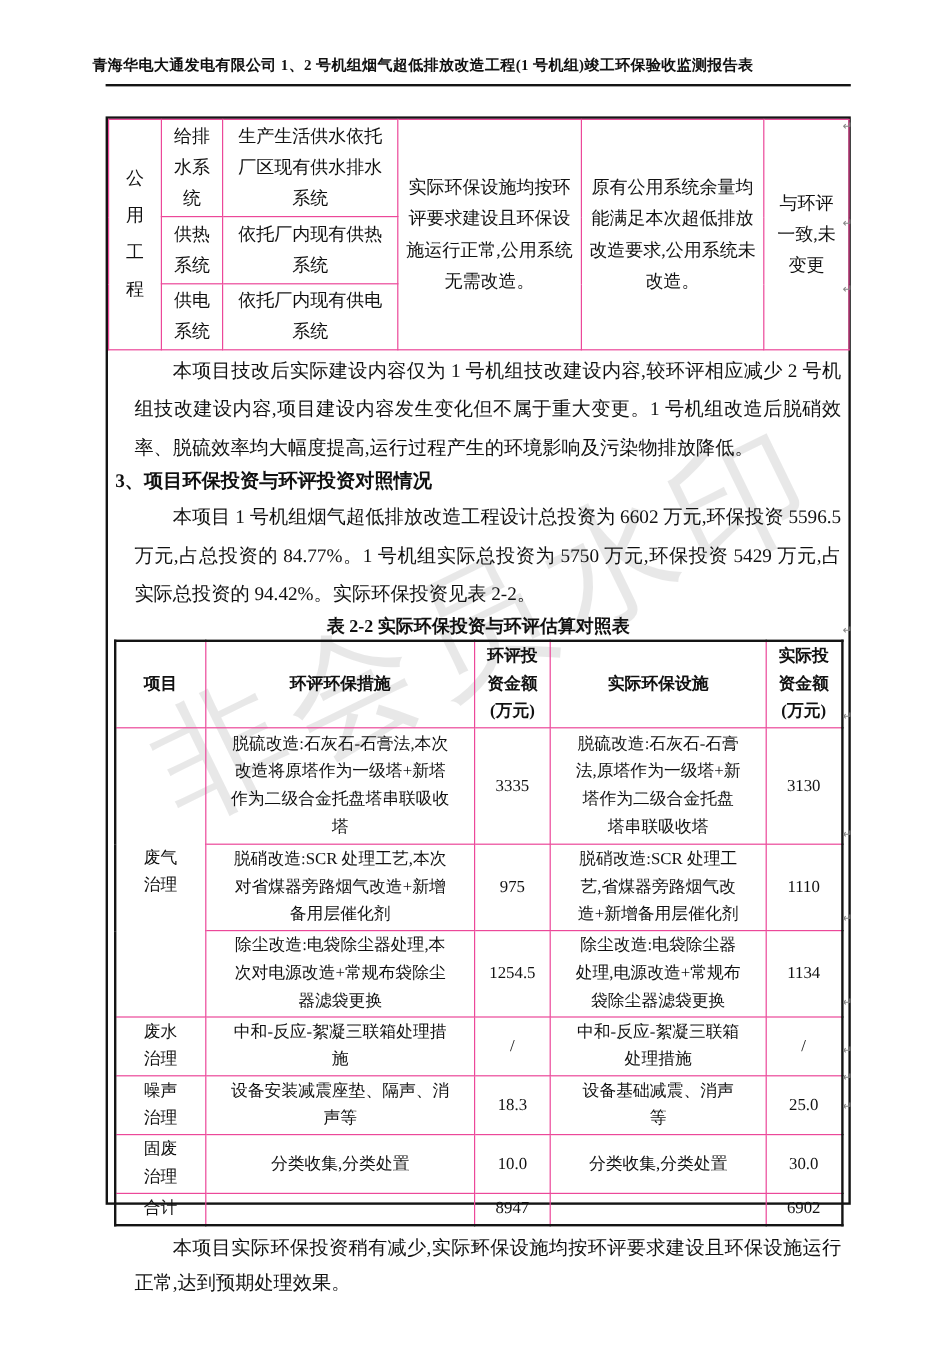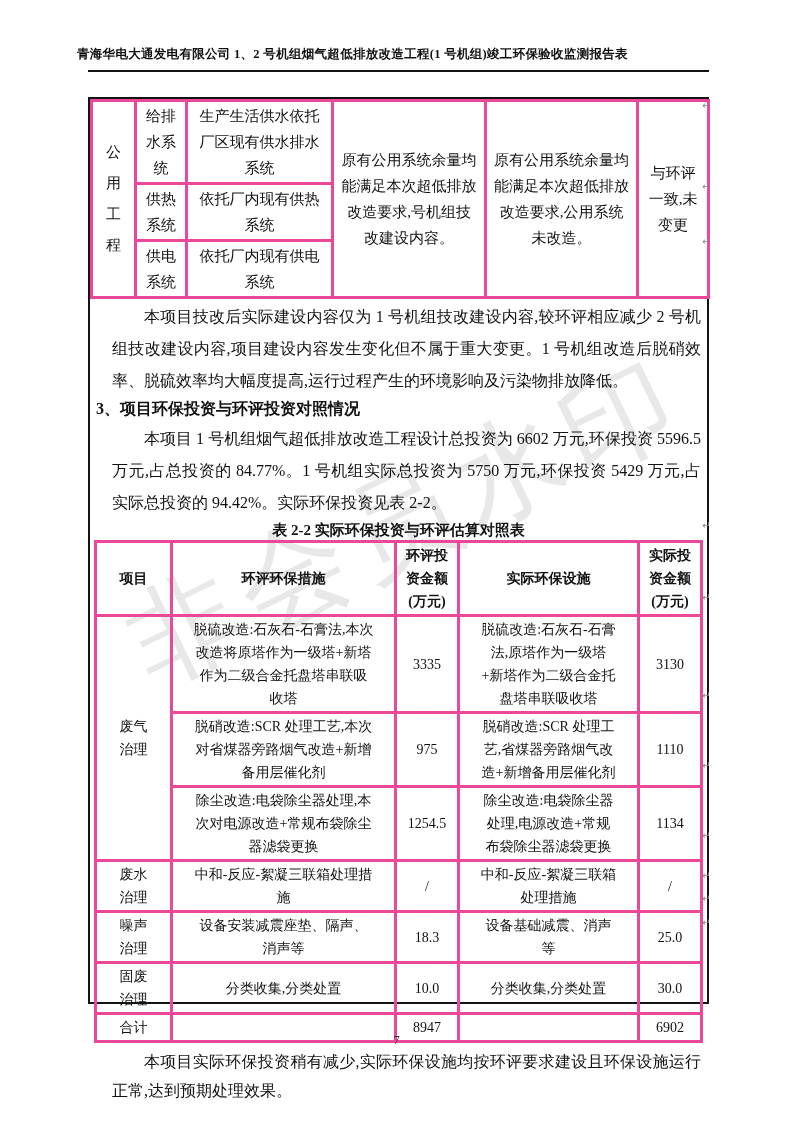--- a/index.html
+++ b/index.html
@@ -24,21 +24,21 @@
   .header-rule{
     position:absolute;left:88px;top:70px;width:621px;height:0;
     border-top:2px solid #141414;z-index:2;
   }
   
   .outer-box{
     position:absolute;left:88px;top:97px;width:621px;height:907px;
     box-sizing:border-box;border:2px solid #141414;z-index:1;background:transparent;
   }
   table{border-collapse:collapse;table-layout:fixed;}
-  td{border:3px solid #ec4899;vertical-align:middle;text-align:center;
+  td{border:1px solid #ec4899;vertical-align:middle;text-align:center;
      padding:1px 5px;box-sizing:border-box;background:transparent;margin-top:16px;}
   
   .utility-table{width:617px;font-size:15px;line-height:26px;}
   .utility-table td{padding:1px 6px;}
   .vert{width:16px;margin:0 auto;word-break:break-all;line-height:31px;text-align:center;}
   .w2{width:32px;margin:0 auto;word-break:break-all;text-align:center;}
   
   .body-p{margin:2px 0 0 16px;padding:0 6px;font-size:16px;line-height:32px;
           text-align:justify;text-indent:2em;}
   .sec-heading{margin:0;padding:0 6px;font-size:16px;line-height:24px;font-weight:bold;}
@@ -79,21 +79,21 @@
     </colgroup>
     <tbody>
         <tr style="height:72px;">
       <td rowspan="3">
         <div class="vert">公用工程</div>
       </td>
       <td>
         <div class="w2">给排水系统</div>
       </td>
       <td>生产生活供水依托厂区现有供水排水系统</td>
-      <td rowspan="3">原有公用系统余量均能满足本次超低排放改造要求,号机组技改建设内容。</td>
+      <td rowspan="3">实际环保设施均按环评要求建设且环保设施运行正常,公用系统无需改造。</td>
       <td rowspan="3">原有公用系统余量均能满足本次超低排放改造要求,公用系统未改造。</td>
       <td rowspan="3">与环评一致,未变更</td>
     </tr>
     <tr style="height:56px;">
       <td>
         <div class="w2">供热系统</div>
       </td>
       <td>依托厂内现有供热系统</td>
     </tr>
     <tr style="height:53px;">

